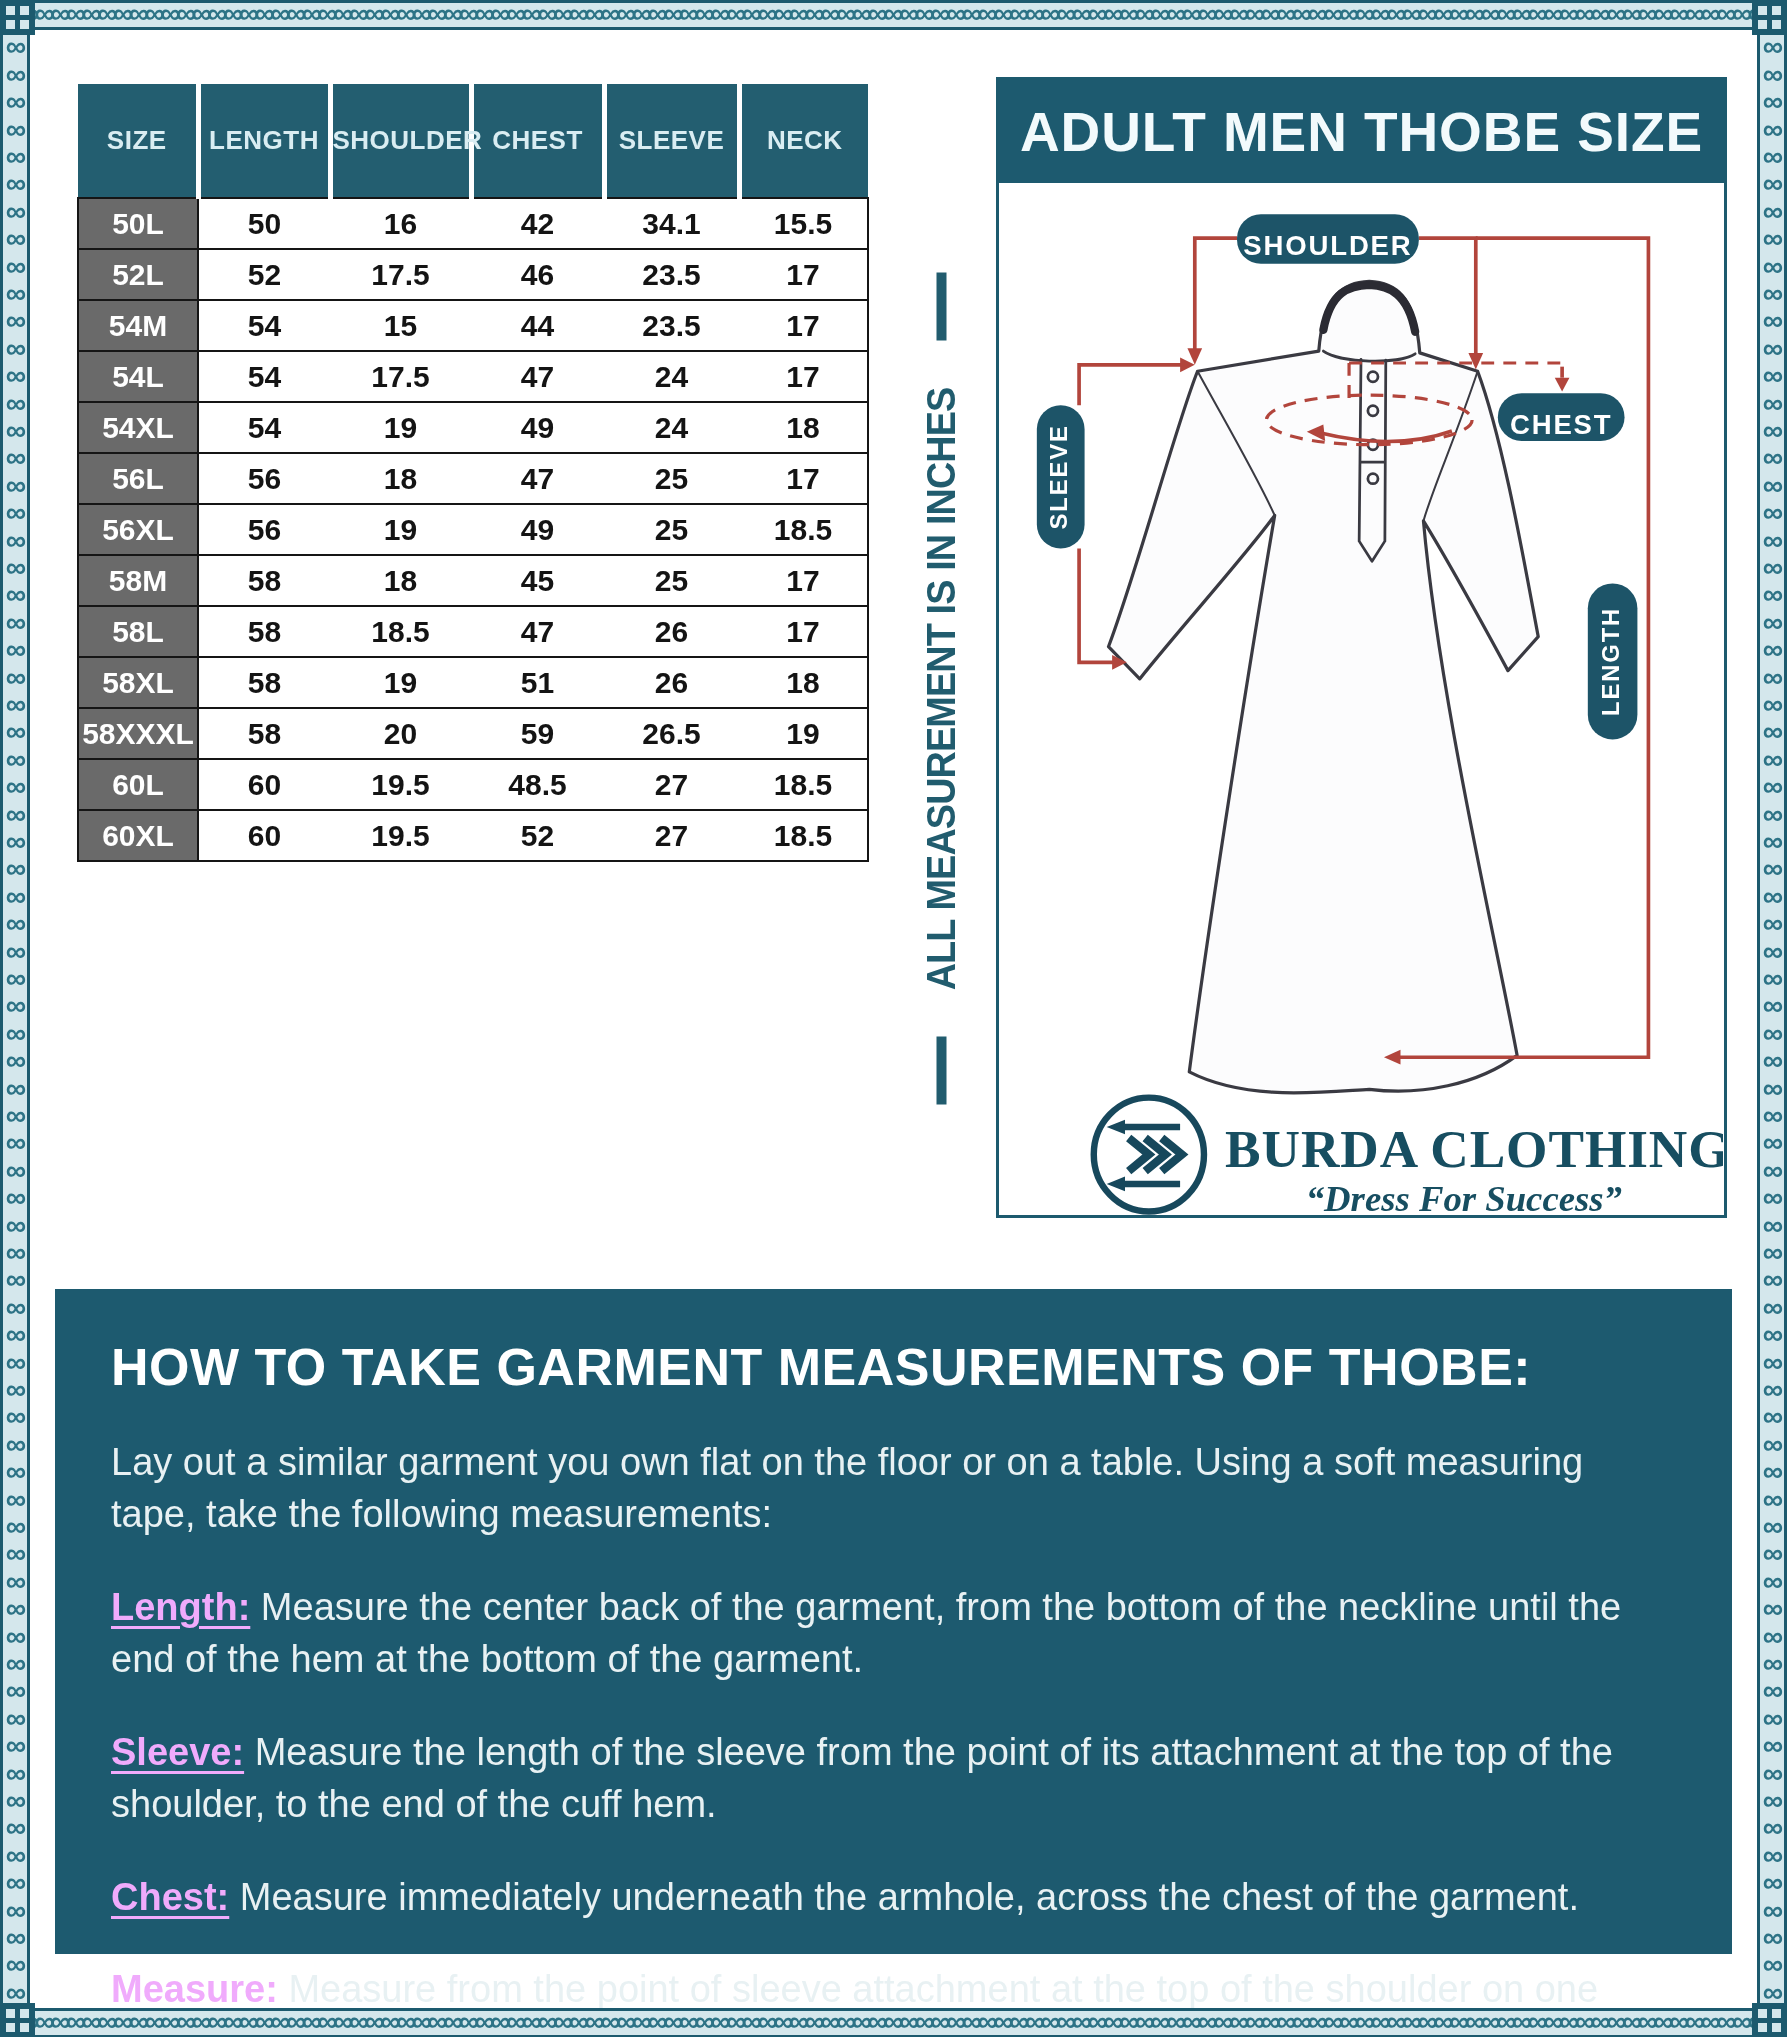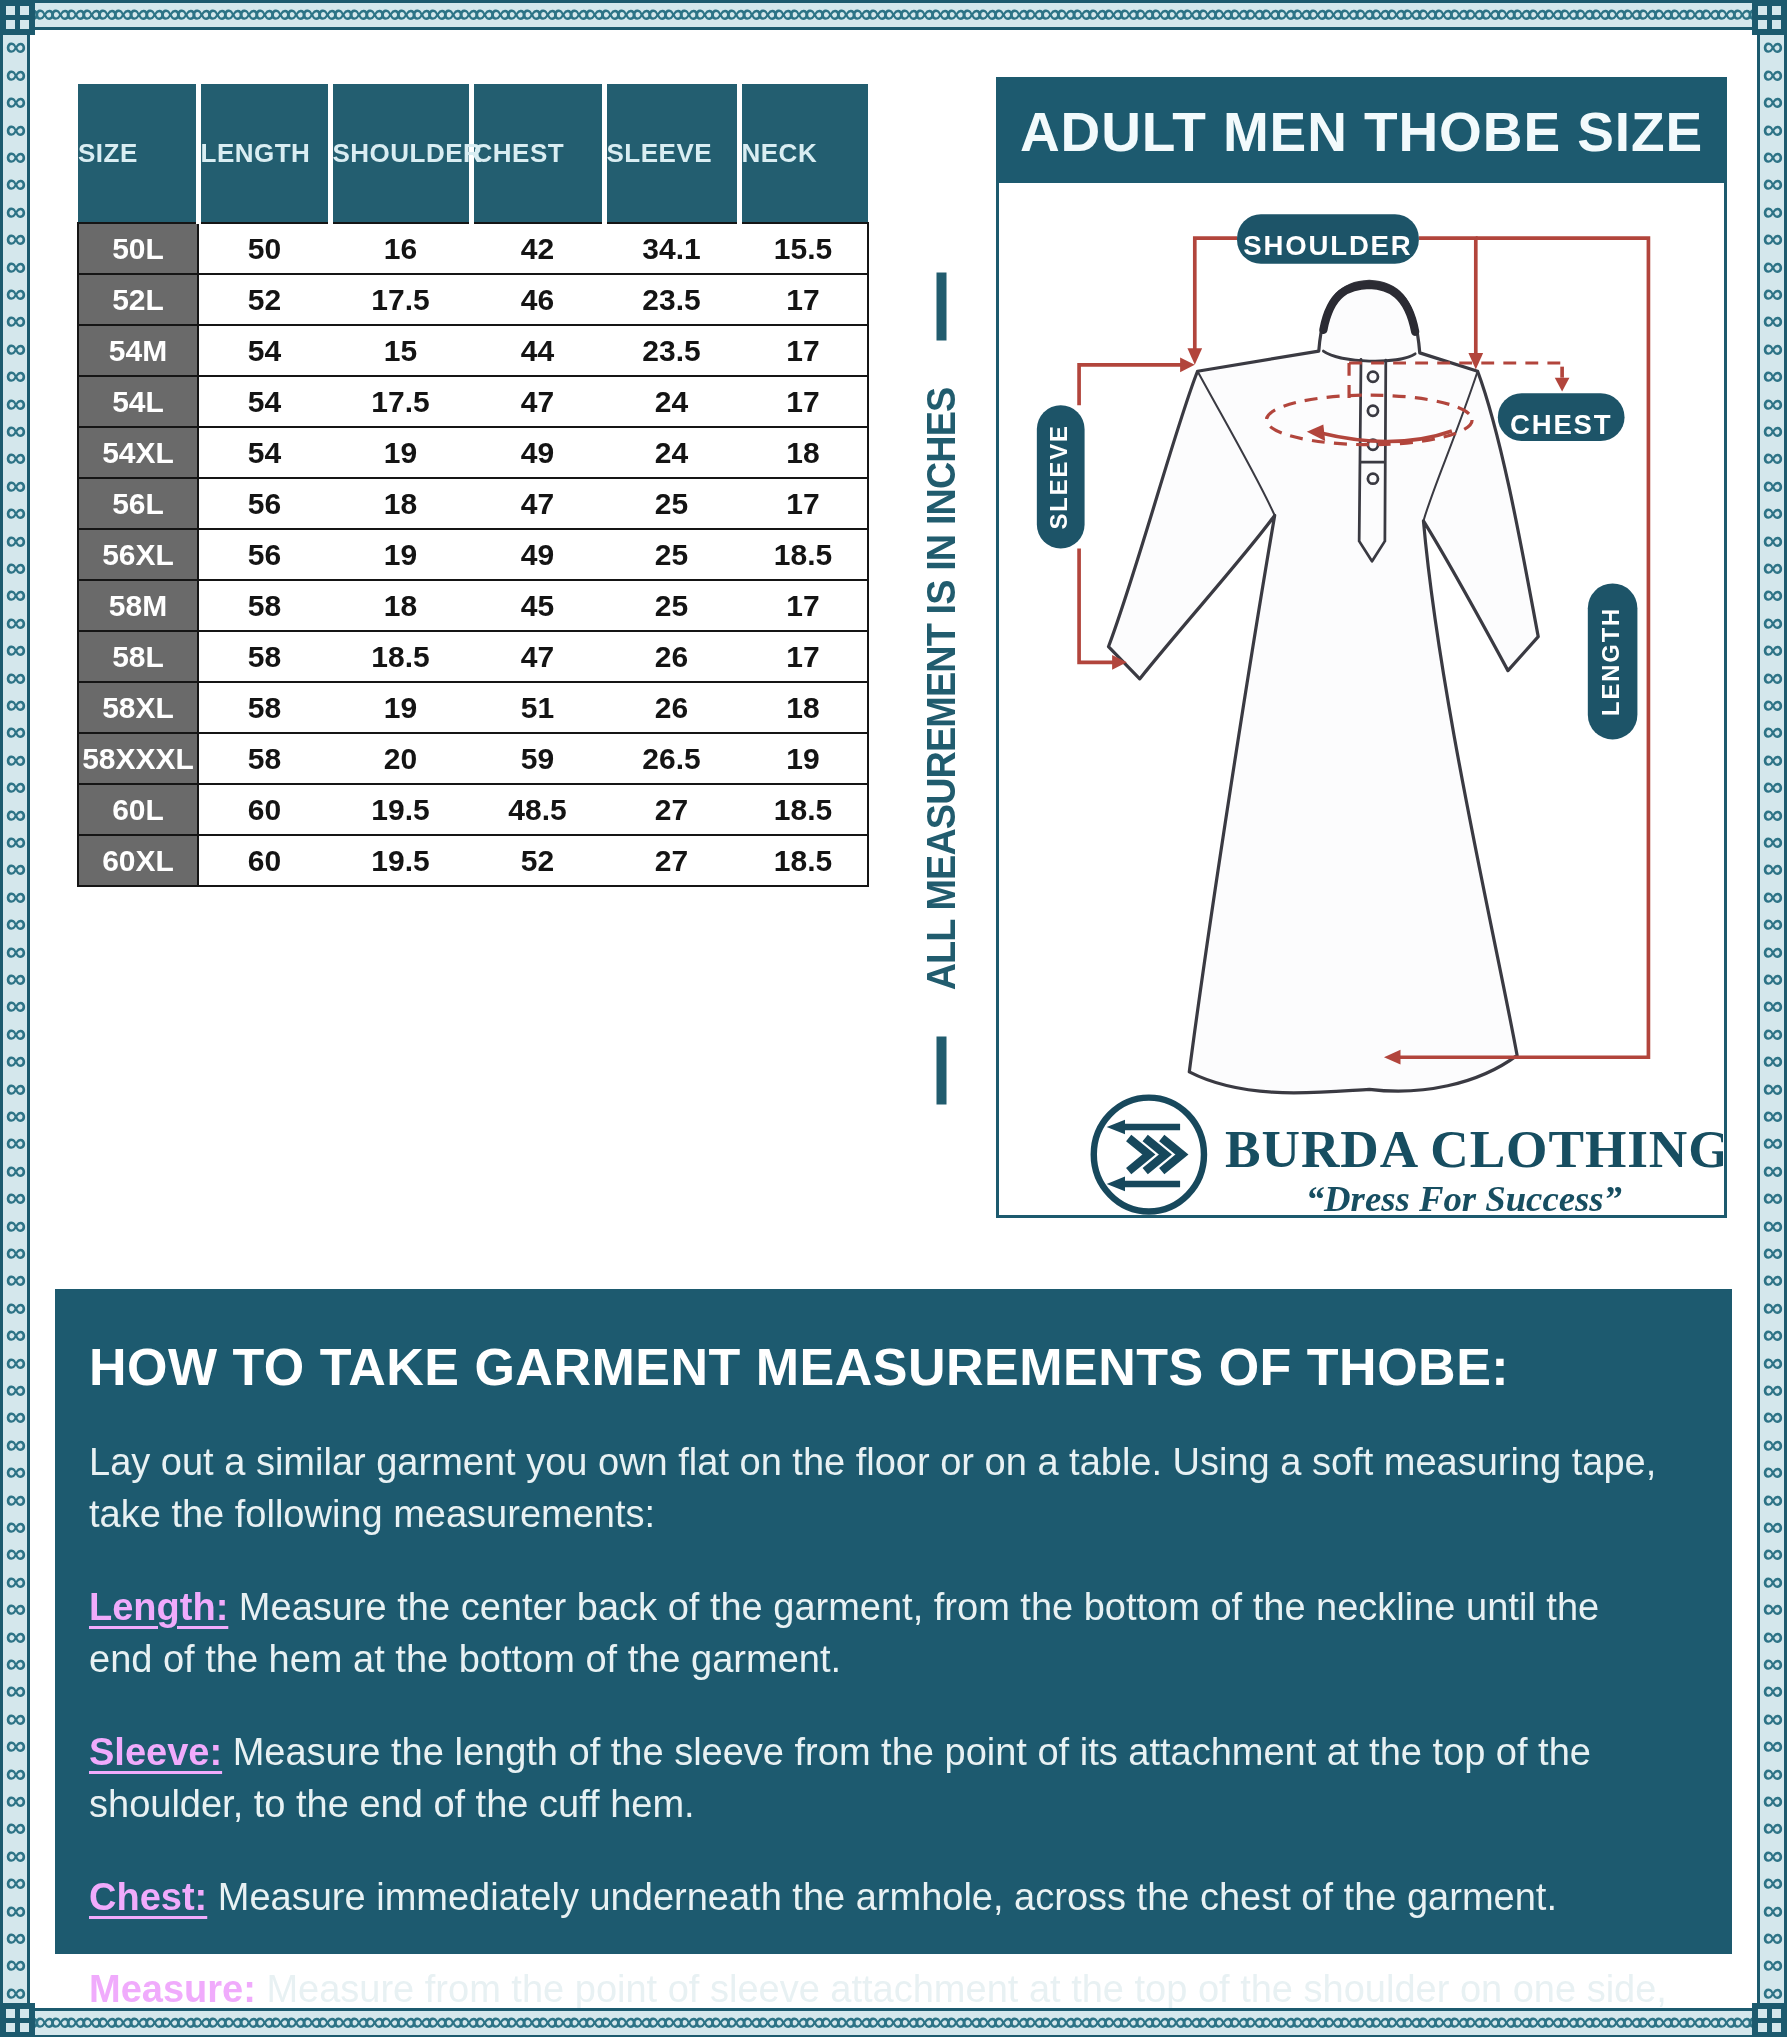--- a/index.html
+++ b/index.html
@@ -21,21 +21,21 @@
   .corner span { background:#d4e7ec; }
   .corner.tl { top:0; left:0; } .corner.tr { top:0; right:0; }
   .corner.bl { bottom:0; left:0; } .corner.br { bottom:0; right:0; }
 
   
   table.size-table { position:absolute; left:77px; top:84px; width:791px; border-collapse:collapse; table-layout:fixed; }
   table.size-table col.c0 { width:120px; } table.size-table col.c1 { width:132px; }
   table.size-table col.c2 { width:141px; } table.size-table col.c3 { width:133px; }
   table.size-table col.c4 { width:135px; } table.size-table col.c5 { width:129px; }
   table.size-table th { background:#235e70; color:#d9edf2; font-size:26px; font-weight:bold;
-                        height:139px; text-align:left; letter-spacing:0.5px;
+                        height:114px; text-align:center; letter-spacing:0.5px;
                         border-bottom:2.8px solid #151515; }
   table.size-table th + th { border-left:5.5px solid #ffffff; }
   table.size-table td { height:51px; text-align:center; font-size:30px; font-weight:bold;
                         color:#141414; background:#ffffff; }
   table.size-table tr + tr td { border-top:2.8px solid #151515; }
   table.size-table td.size { background:#6a6a6a; color:#ffffff;
                              border-left:2.8px solid #151515; border-right:2.8px solid #151515; }
   table.size-table td:last-child { border-right:2.8px solid #151515; }
   table.size-table tbody tr:last-child td { border-bottom:2.8px solid #151515; }
 
@@ -53,21 +53,21 @@
                  color:#f2fafc; display:flex; align-items:center; justify-content:center;
                  font-size:55px; font-weight:bold; letter-spacing:0.9px; white-space:nowrap; }
   .panel svg { position:absolute; left:0; top:103px; width:724px; height:1034px; }
   .pill-label { font-family:"Liberation Sans", sans-serif; font-weight:bold; fill:#ffffff;
                 letter-spacing:2px; text-anchor:middle; }
   .brand-name { font-family:"Liberation Serif", serif; font-weight:bold; fill:#174e61; letter-spacing:1px; }
   .brand-tag  { font-family:"Liberation Serif", serif; font-weight:bold; font-style:italic; fill:#174e61; }
 
   
   .instructions { position:absolute; left:55px; top:1289px; width:1677px; height:665px;
-                  background:#1d5a6f; color:#e8f1f3; padding:48px 64px 37px 34px; }
+                  background:#1d5a6f; color:#e8f1f3; padding:48px 64px 37px 56px; }
   .instructions h1 { color:#ffffff; font-size:52px; font-weight:bold; letter-spacing:0.5px; white-space:nowrap; }
   .instructions .intro { margin-top:39px; font-size:38px; line-height:1.38; }
   .instructions .instr { margin-top:40px; font-size:38px; line-height:1.38; }
   .instructions .lbl { font-weight:bold; color:#f0abfc; text-decoration:underline; text-underline-offset:6.4px; text-decoration-thickness:2.8px; }
 </style>
 </head>
 <body>
 
 <div class="page">
 

